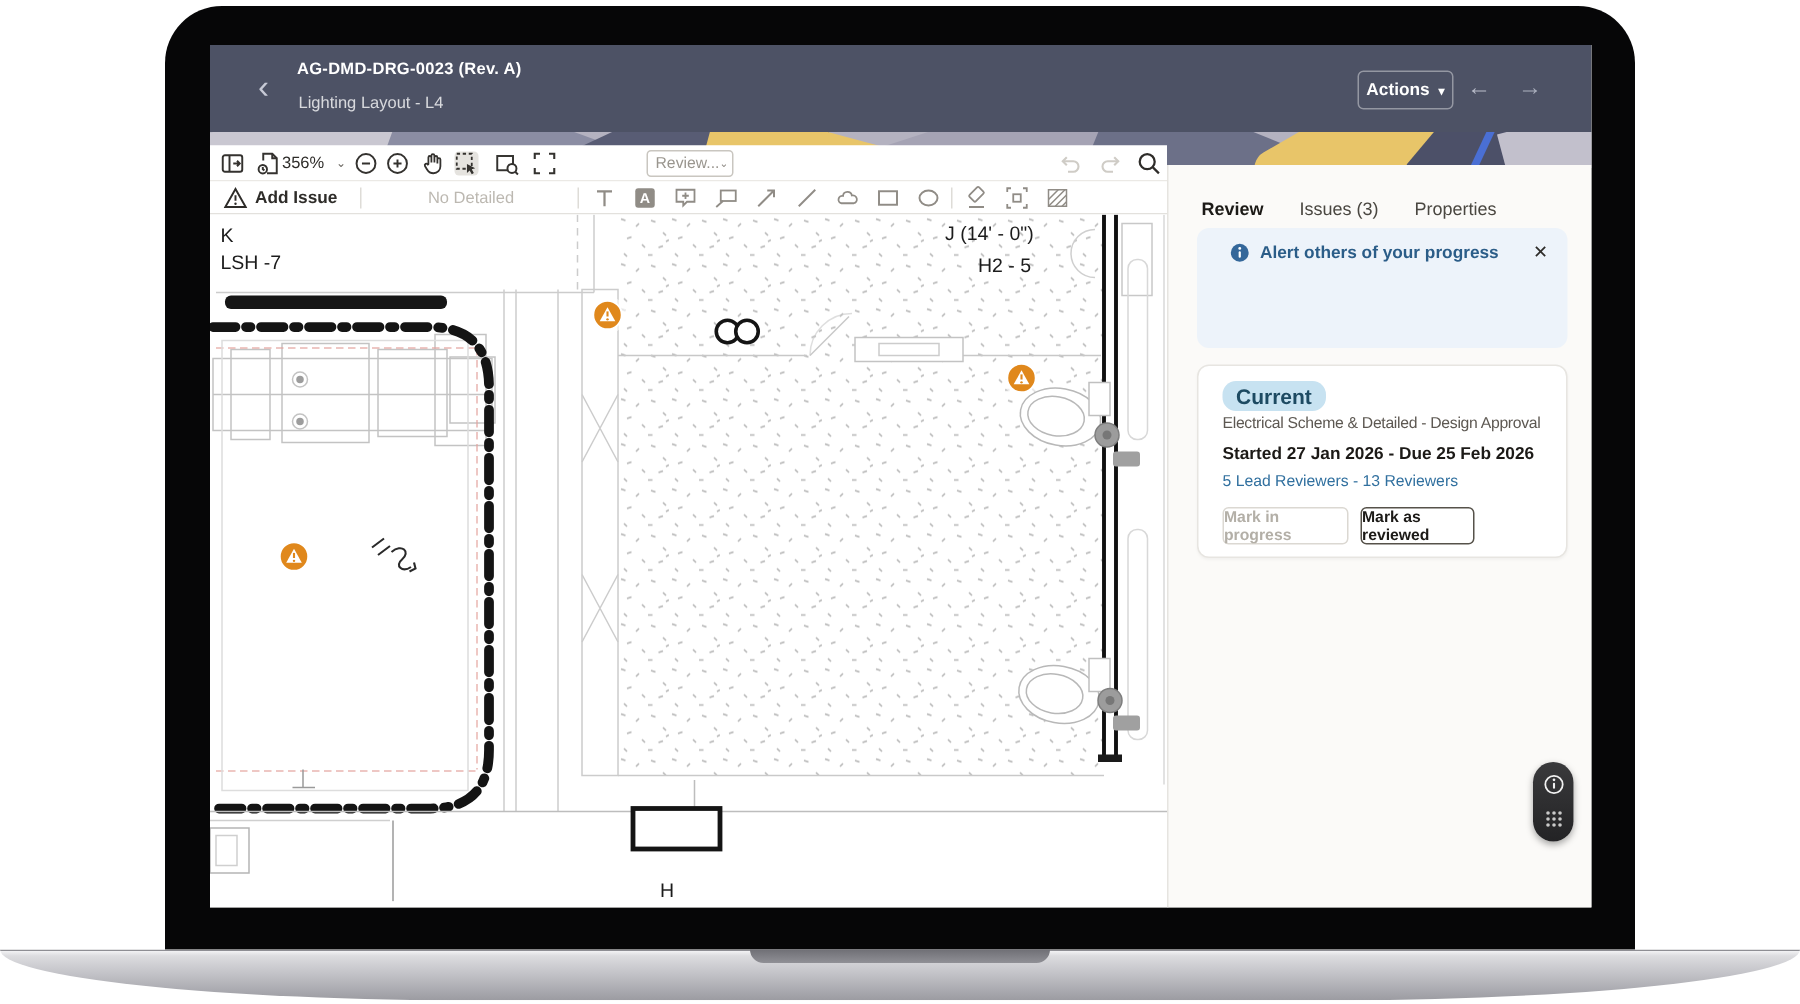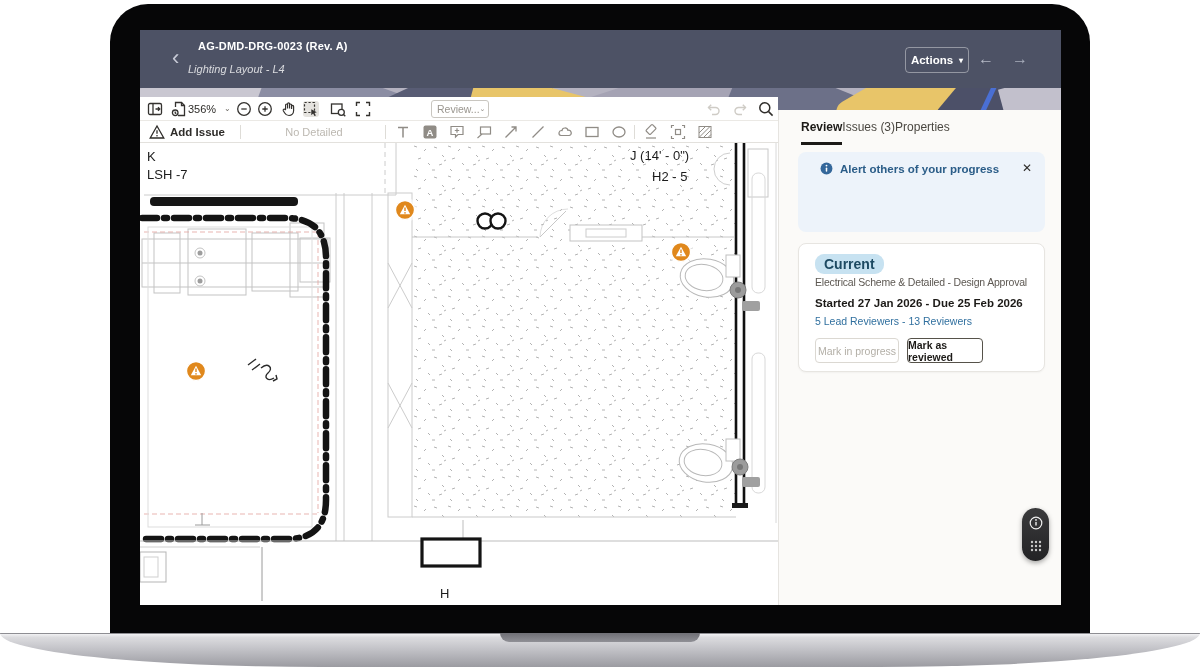--- a/index.html
+++ b/index.html
@@ -8,21 +8,21 @@
   
   .laptop-screen { position:absolute; left:110px; top:4px; width:980px; height:629px; background:#060607; border-radius:38px 38px 0 0; }
   .screen-content { position:absolute; left:30px; top:26px; width:921px; height:575px; background:#fff; overflow:hidden; }
   .laptop-base { position:absolute; left:0; top:633px; width:1200px; height:34px; background:linear-gradient(180deg,#f2f2f4 0%,#dcdcdf 10%,#c3c3c8 45%,#9b9ba1 100%); border-top:1px solid #8e8e93; border-radius:0 0 340px 340px / 0 0 36px 36px; }
   .laptop-notch { position:absolute; left:500px; top:633px; width:200px; height:9px; background:linear-gradient(180deg,#6f6f75,#909096); border-radius:0 0 12px 12px; z-index:2; }
 
   
   .app-header { position:absolute; left:0; top:0; width:921px; height:58px; background:#4d5265; }
   .back-chevron { position:absolute; left:32px; top:15px; color:#c7cad6; font-size:22px; line-height:26px; cursor:pointer; }
   .doc-title { position:absolute; left:58px; top:10px; color:#fff; font-size:11px; font-weight:bold; letter-spacing:.2px; }
-  .doc-subtitle { position:absolute; left:48px; top:33px; color:rgba(255,255,255,.78); font-size:11px;font-style:italic; }
+  .doc-subtitle { position:absolute; left:59px; top:33px; color:rgba(255,255,255,.78); font-size:11px; }
   .actions-btn { position:absolute; left:765px; top:17px; width:64px; height:26px; border:1px solid rgba(255,255,255,.4); border-radius:4px; color:#fff; font-size:11.5px; font-weight:bold; display:flex; align-items:center; justify-content:center; gap:6px; cursor:pointer; }
   .actions-btn .caret { font-size:8px; }
   .nav-arrow { position:absolute; top:20px; font-size:16px; color:#a9aebc; cursor:pointer; }
 
   
   .wallpaper { position:absolute; left:0; top:58px; width:921px; height:24px; background:#b4b2c0; overflow:hidden; }
   .wallpaper .sh { position:absolute; }
 
   
   .viewer { position:absolute; left:0; top:67px; width:638px; height:508px; background:#fff; }
@@ -40,36 +40,36 @@
   .tb-divider { position:absolute; top:4px; width:1px; height:14px; background:#dedcd7; }
   .anno-icon { position:absolute; top:3px; width:16px; height:16px; cursor:pointer; }
   .anno-icon svg { width:16px; height:16px; display:block; }
 
   
   .canvas-wrap { position:absolute; left:0; top:46px; width:638px; height:458px; background:#fff; overflow:hidden; }
   .canvas-wrap svg.plan { display:block; }
 
   
   .side-panel { position:absolute; left:638px; top:80px; width:283px; height:495px; background:#fbfaf8; border-left:1px solid #e6e4e0; }
-  .tabs { position:absolute; left:22px; top:10px; display:flex; }
+  .tabs { position:absolute; left:22px; top:22px; display:flex; gap:24px; }
   .tab { font-size:12px; color:#4a4741; padding-bottom:8px; cursor:pointer; }
   .tab.active { font-weight:bold; color:#1c1a17; border-bottom:3px solid #1c1a17; }
   .alert-box { position:absolute; left:19px; top:42px; width:247px; height:80px; background:#edf3fa; border-radius:8px; }
   .alert-title { position:absolute; left:42px; top:11px; font-size:11.5px; font-weight:bold; color:#2b5d88; }
   .alert-info-icon { position:absolute; left:22px; top:10px; width:13px; height:13px; }
   .alert-close { position:absolute; right:13px; top:9px; font-size:12px; color:#2e2c29; cursor:pointer; }
   .alert-body { position:absolute; left:42px; top:28px; width:196px; font-size:10.5px; line-height:1.35; color:#2a2824; }
   .review-card { position:absolute; left:19px; top:133px; width:247px; height:129px; background:#fff; border:1px solid #e7e5e1; border-radius:8px; box-shadow:0 1px 2px rgba(0,0,0,.04); }
   .badge-current { position:absolute; left:16px; top:10px; background:#c7e2f1; color:#1d4a62; font-size:14px; font-weight:bold; padding:2px 9px; border-radius:9px; }
   .workflow-name { position:absolute; left:16px; top:32px; width:224px; font-size:10.5px; letter-spacing:-.2px; color:#5d5852; white-space:nowrap; }
   .date-range { position:absolute; left:16px; top:53px; font-size:11.5px; font-weight:bold; color:#1c1a17; white-space:nowrap; }
   .reviewers { position:absolute; left:16px; top:71px; font-size:10.5px; color:#31709f; }
   .reviewers a { color:#31709f; text-decoration:none; cursor:pointer; }
   .card-btn { position:absolute; top:94px; height:25px; border-radius:4px; font-size:10.5px; display:flex; align-items:center; justify-content:center; cursor:pointer; background:#fff; font-family:"Liberation Sans",sans-serif; }
-  .btn-progress { left:16px; width:84px; border:1px solid #dbd8d2; color:#b3afa7; }
+  .btn-progress { left:16px; width:84px; border:1px solid #dbd8d2; color:#b3afa7;font-weight:bold; }
   .btn-reviewed { left:108px; width:76px; border:1.5px solid #56524a; color:#1c1a17; font-weight:bold; }
 
   
   .float-widget { position:absolute; left:882px; top:478px; width:27px; height:53px; background:linear-gradient(180deg,#3a3a3c,#232325); border-radius:14px; box-shadow:0 2px 5px rgba(0,0,0,.35); display:flex; flex-direction:column; align-items:center; justify-content:space-evenly; cursor:pointer; }
 </style>
 </head>
 <body>
 
 <div class="laptop-screen">
   <div class="screen-content">

